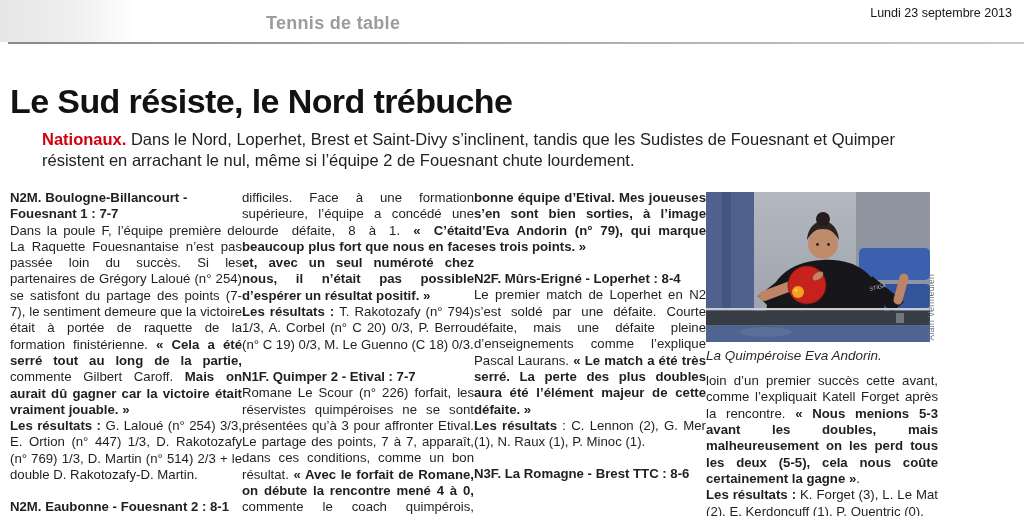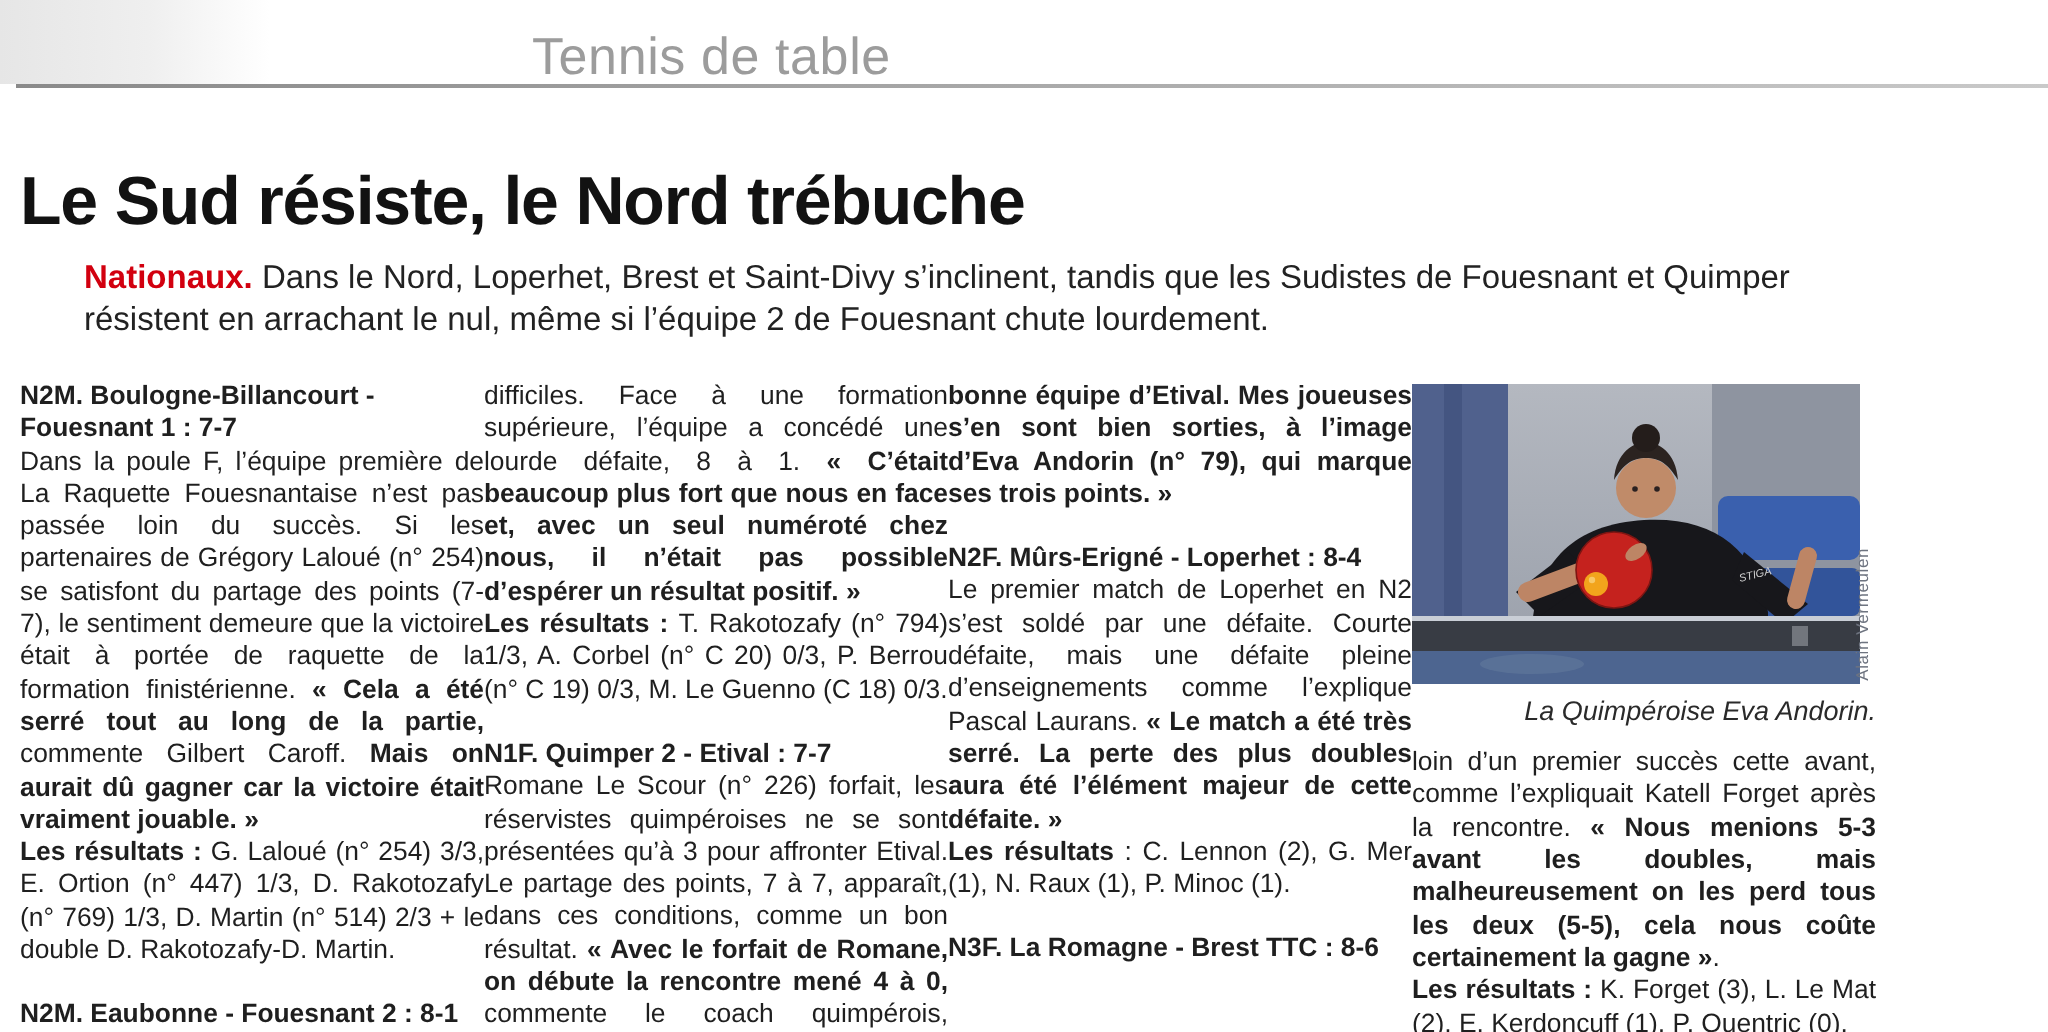--- a/index.html
+++ b/index.html
@@ -6,21 +6,21 @@
   html,body { background:#fff; }
   body {
     width:1024px; height:516px; position:relative; overflow:hidden;
     font-family:"Liberation Sans", sans-serif; color:#1d1d1d;
   }
   .masthead-box {
     position:absolute; top:0; left:0; width:135px; height:42px;
     background:linear-gradient(to right, #e6e6e6 0%, #efefef 55%, rgba(255,255,255,0) 100%);
   }
   .section-title {
-    position:absolute; top:13px; left:266px; font-size:26px; font-weight:normal;
+    position:absolute; top:13px; left:266px; font-size:18px; font-weight:bold;
     color:#9c9c9c; letter-spacing:0.3px;
   }
   .paper-info {
     position:absolute; top:5px; right:12px; text-align:right;
     font-size:12.5px; line-height:1.32; color:#161616;
   }
   .header-rule {
     position:absolute; top:42px; left:8px; right:0; height:2px;
     background:linear-gradient(to right, #8a8a8a, #c9c9c9);
   }
@@ -46,29 +46,30 @@
   .b { font-weight:bold; }
   figure.photo { position:relative; width:232px; height:150px; margin-top:2px; }
   figure.photo svg { display:block; }
   .credit {
     position:absolute; right:-1px; bottom:2px;
     writing-mode:vertical-rl; transform:rotate(180deg);
     font-size:8.5px; color:#6e7480; letter-spacing:0.3px; white-space:nowrap;
   }
   .caption {
     font-style:italic; font-size:13.5px; line-height:1.2; color:#2a2a2a;
-    text-align:right; margin:6px 0 9px 0;
+    text-align:left; margin:6px 0 9px 0;
   }
 </style>
 </head>
 <body>
 
 <div class="masthead-box"></div>
 <div class="section-title">Tennis de table</div>
 <div class="paper-info">
+  <div>Lundi 23 septembre 2013</div>
 </div>
 <div class="header-rule"></div>
 
 <h1 class="headline">Le Sud résiste, le Nord trébuche</h1>
 
 <p class="standfirst"><span class="kicker" style="color:#d2000f;">Nationaux.</span><span> Dans le Nord, Loperhet, Brest et Saint-Divy s’inclinent, tandis que les Sudistes de Fouesnant et Quimper résistent en arrachant le nul, même si l’équipe 2 de Fouesnant chute lourdement.</span></p>
 
 <div class="columns">
   <div class="col">
       <div class="blk heading"><span class="b">N2M. Boulogne-Billancourt - Fouesnant 1 : 7-7</span></div>

